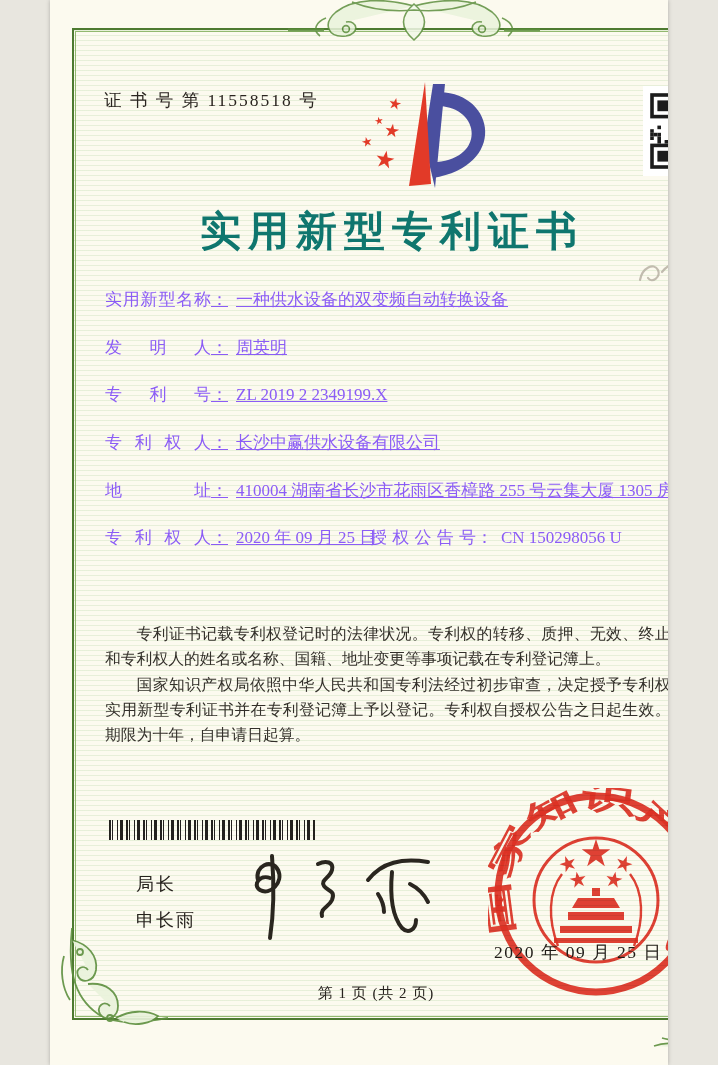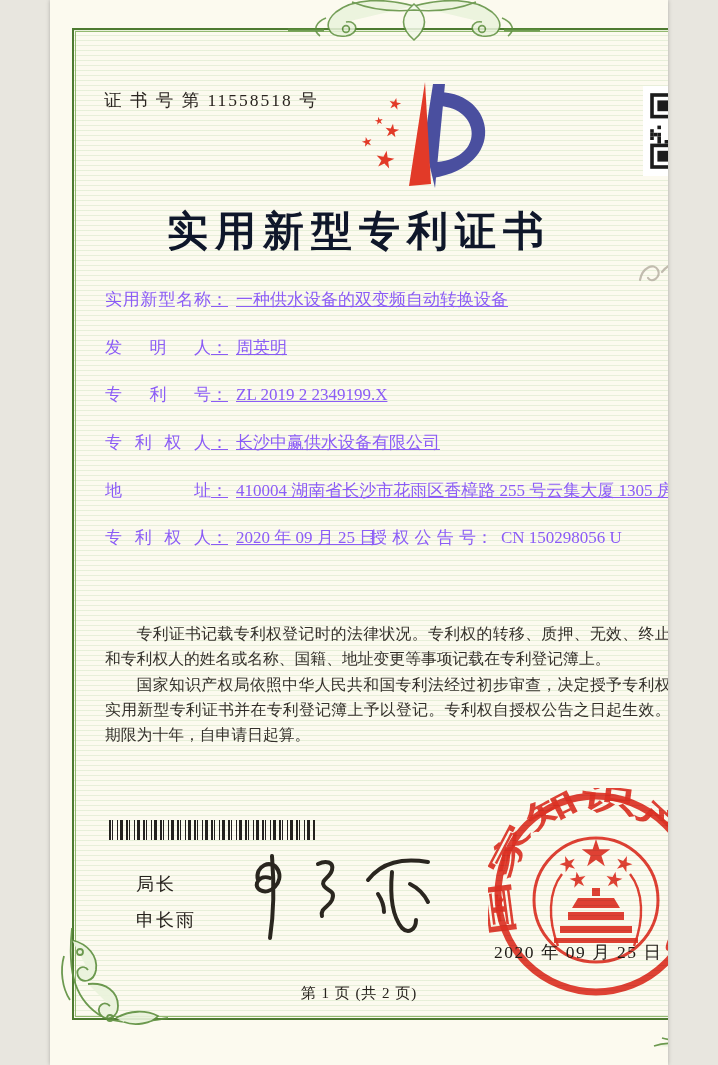--- a/index.html
+++ b/index.html
@@ -7,42 +7,42 @@
   .page{position:relative;width:618px;height:1065px;background:#fcfaef;overflow:hidden;
         box-shadow:0 0 4px rgba(0,0,0,.25);margin:0 auto;}
   
   .frame{position:absolute;left:22px;top:28px;width:670px;height:988px;
          border:2px solid #4d7a30;
          background:
            repeating-linear-gradient(180deg, rgba(146,196,128,.20) 0 1px, rgba(255,255,255,0) 1px 5px);}
   .frame-inner{position:absolute;left:1px;top:1px;right:1px;bottom:1px;border:1.5px solid #92b86f;}
   .cert-no{position:absolute;left:54px;top:88px;font-size:17.5px;letter-spacing:2px;color:#2a2520;}
   .title{position:absolute;left:0;top:204px;width:100%;text-align:center;font-size:41px;font-weight:700;
-         letter-spacing:7px;color:#0f172a;}
+         letter-spacing:7px;color:#0f766e;padding-left:33px;}
   .logo{position:absolute;left:295px;top:78px;}
   .qr{position:absolute;left:593px;top:86px;}
   .scribble{position:absolute;left:578px;top:242px;opacity:.8;}
   .fields{position:absolute;left:55px;top:288px;width:620px;color:#8b5cf6;text-decoration:underline;}
   .frow{position:relative;height:21px;margin-bottom:26.7px;font-size:17px;white-space:nowrap;}
   .flabel{display:inline-block;width:106px;text-align:justify;text-align-last:justify;vertical-align:top;}
   .fvalue{margin-left:8px;}
   .pair2{position:absolute;left:265px;top:0;}
   .paras{position:absolute;left:55px;top:621px;width:614px;font-size:15.8px;line-height:25.3px;
          color:#33302a;text-align:justify;}
   .paras p{margin:0;text-indent:2em;}
   .barcode{position:absolute;left:59px;top:820px;width:207px;height:20px;
      background:
       repeating-linear-gradient(90deg,#23211e 0 2px,transparent 2px 3px,#23211e 3px 4px,transparent 4px 8px,
         #23211e 8px 9px,transparent 9px 11px,#23211e 11px 14px,transparent 14px 17px);}
   .post{position:absolute;left:86px;top:872px;font-size:18px;color:#26221d;letter-spacing:2px;}
   .pname{position:absolute;left:86px;top:908px;font-size:18px;color:#26221d;letter-spacing:2px;}
   .sig{position:absolute;left:182px;top:850px;}
   .seal{position:absolute;left:438px;top:788px;mix-blend-mode:multiply;}
   .seal-date{position:absolute;left:444px;top:940px;font-size:17.5px;color:#201c17;letter-spacing:1.5px;}
-  .page-info{position:absolute;left:0;top:984px;width:100%;text-align:center;font-size:15px;color:#26221d;letter-spacing:1px;}
+  .page-info{position:absolute;left:0;top:984px;width:100%;text-align:center;font-size:15px;color:#26221d;letter-spacing:1px;padding-left:17px;}
   .back-note{position:absolute;left:0;top:1031px;width:100%;text-align:center;font-size:15.5px;color:#2b2722;letter-spacing:2px;}
   .orn-top{position:absolute;left:238px;top:-4px;}
   .orn-bl{position:absolute;left:8px;top:926px;}
   .orn-br{position:absolute;left:602px;top:968px;}
 </style>
 </head>
 <body>
 
 <div class="page">
 

